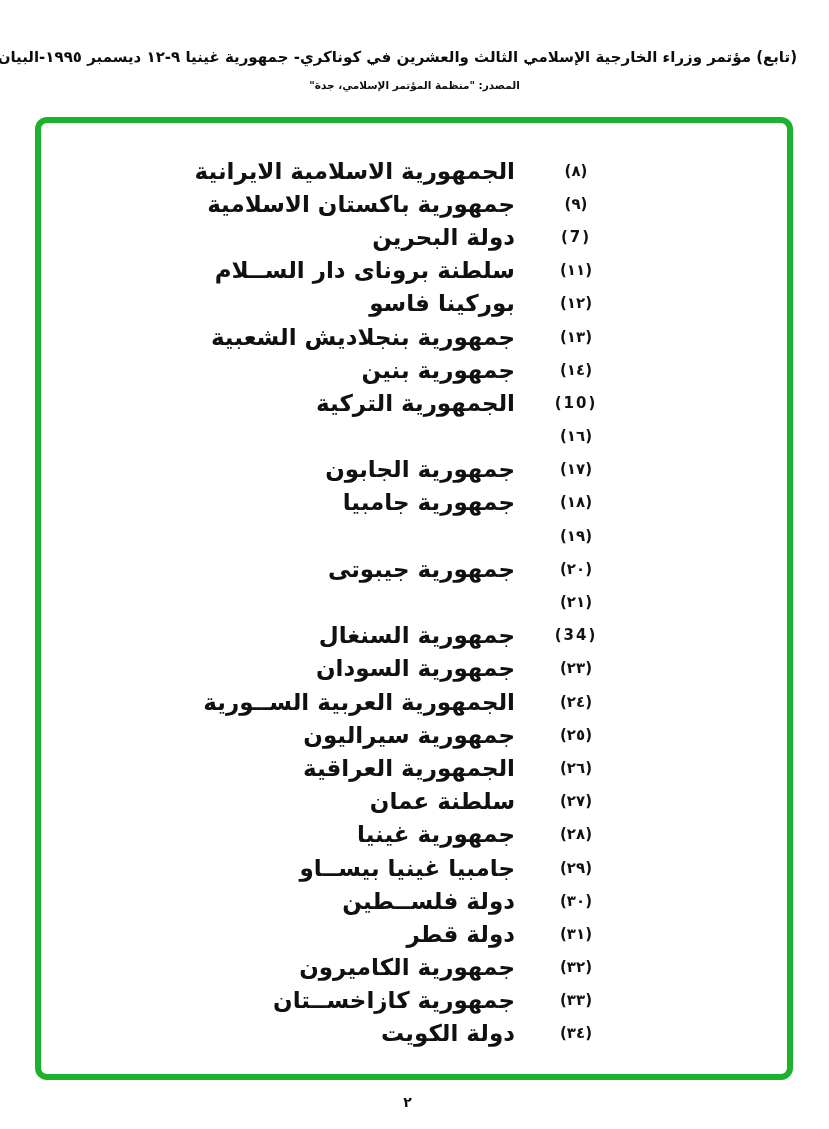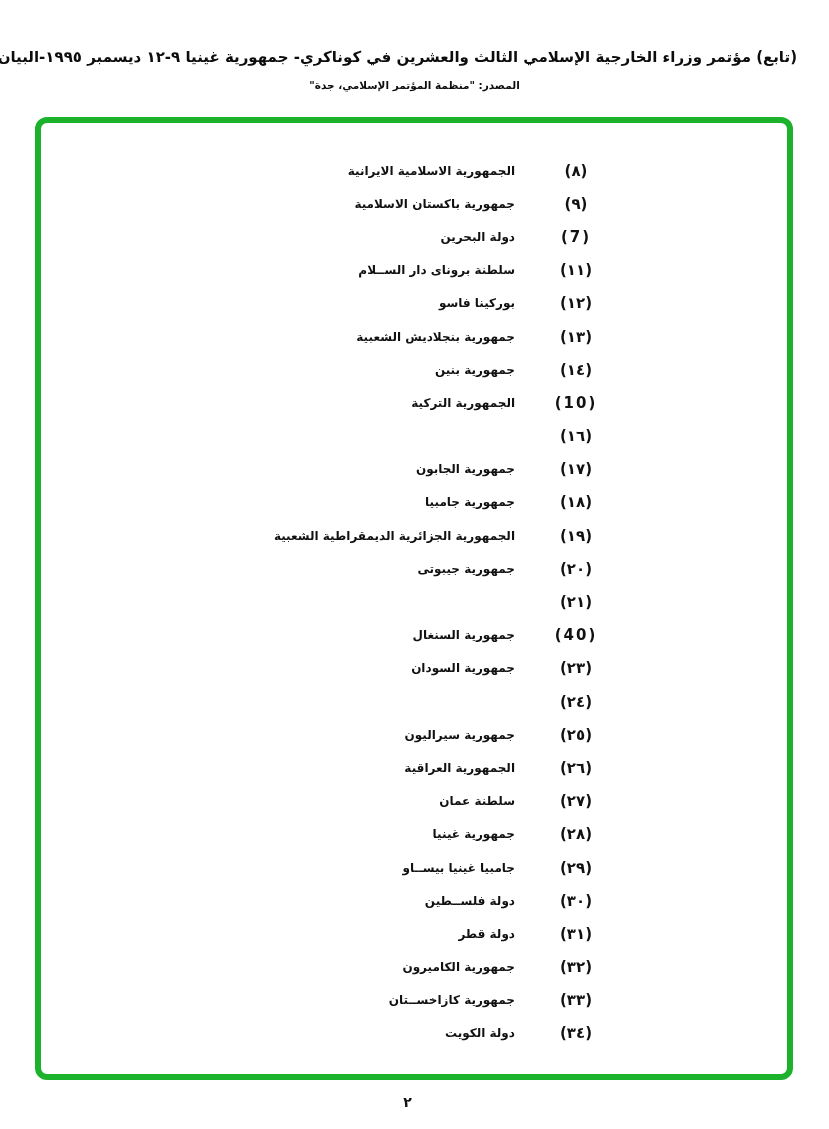--- a/index.html
+++ b/index.html
@@ -51,21 +51,21 @@
   .item-number {
     width: 86px;
     flex: 0 0 86px;
     text-align: center;
     font-size: 15px;
     font-weight: bold;
     letter-spacing: 2px;
     white-space: nowrap;
   }
   .country-name {
-    font-size: 12px;
+    font-size: 23px;
     font-weight: bold;
     white-space: nowrap;
     padding-right: 18px;
     text-align: right;
   }
   .page-number {
     position: absolute;
     top: 1094px;
     left: 0; right: 14px;
     text-align: center;
@@ -121,39 +121,39 @@
       <div class="list-row">
         <span class="item-number">(١٧)</span>
         <span class="country-name">جمهورية الجابون</span>
       </div>
       <div class="list-row">
         <span class="item-number">(١٨)</span>
         <span class="country-name">جمهورية جامبيا</span>
       </div>
       <div class="list-row">
         <span class="item-number">(١٩)</span>
-        <span class="country-name">الجمهورية الجزائرية الديمقراطية الشعبية</span>
       </div>
       <div class="list-row">
         <span class="item-number">(٢٠)</span>
         <span class="country-name">جمهورية جيبوتى</span>
       </div>
       <div class="list-row">
         <span class="item-number">(٢١)</span>
       </div>
       <div class="list-row">
-        <span class="item-number">(40)</span>
+        <span class="item-number">(34)</span>
         <span class="country-name">جمهورية السنغال</span>
       </div>
       <div class="list-row">
         <span class="item-number">(٢٣)</span>
         <span class="country-name">جمهورية السودان</span>
       </div>
       <div class="list-row">
         <span class="item-number">(٢٤)</span>
+        <span class="country-name">الجمهورية العربية الســورية</span>
       </div>
       <div class="list-row">
         <span class="item-number">(٢٥)</span>
         <span class="country-name">جمهورية سيراليون</span>
       </div>
       <div class="list-row">
         <span class="item-number">(٢٦)</span>
         <span class="country-name">الجمهورية العراقية</span>
       </div>
       <div class="list-row">

